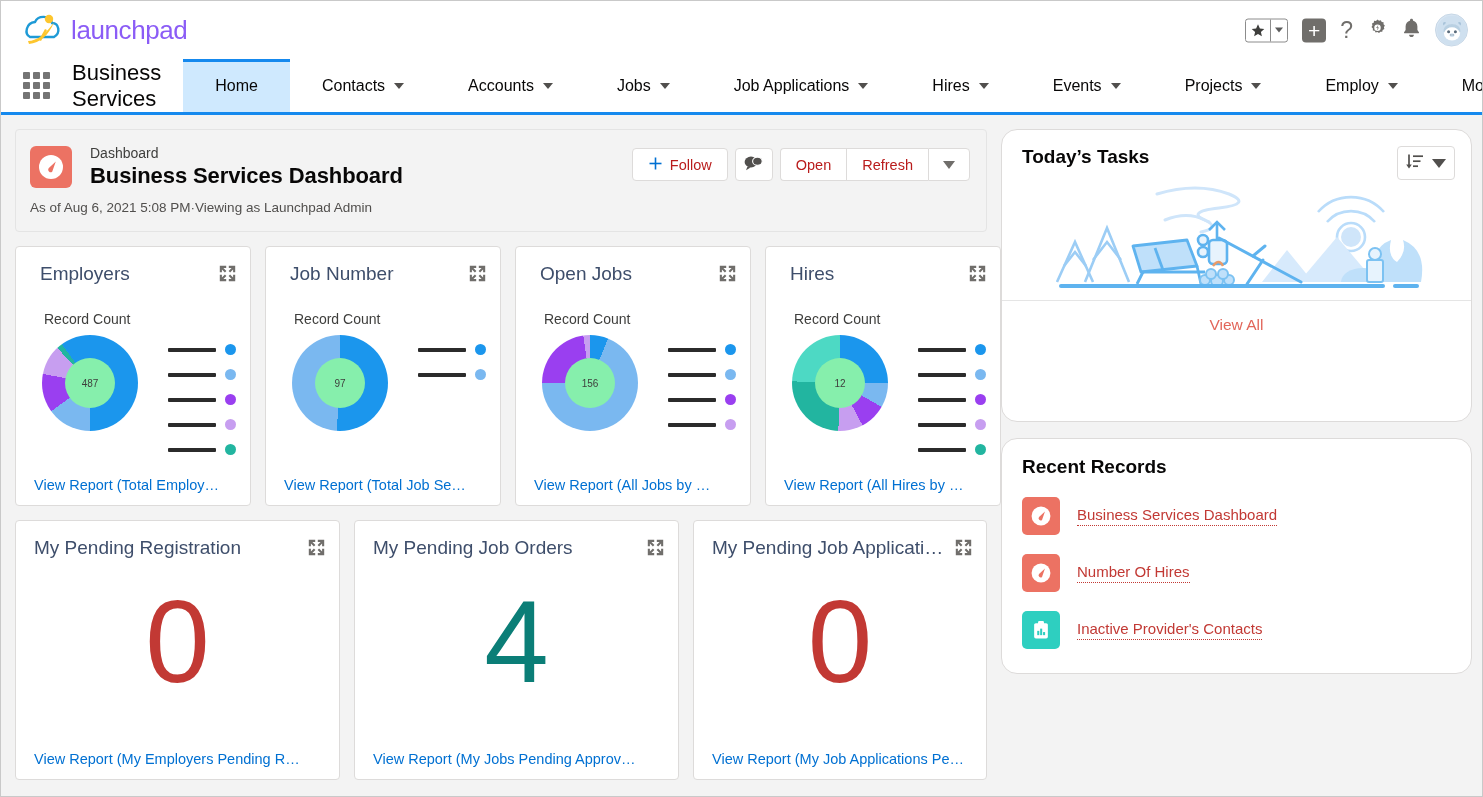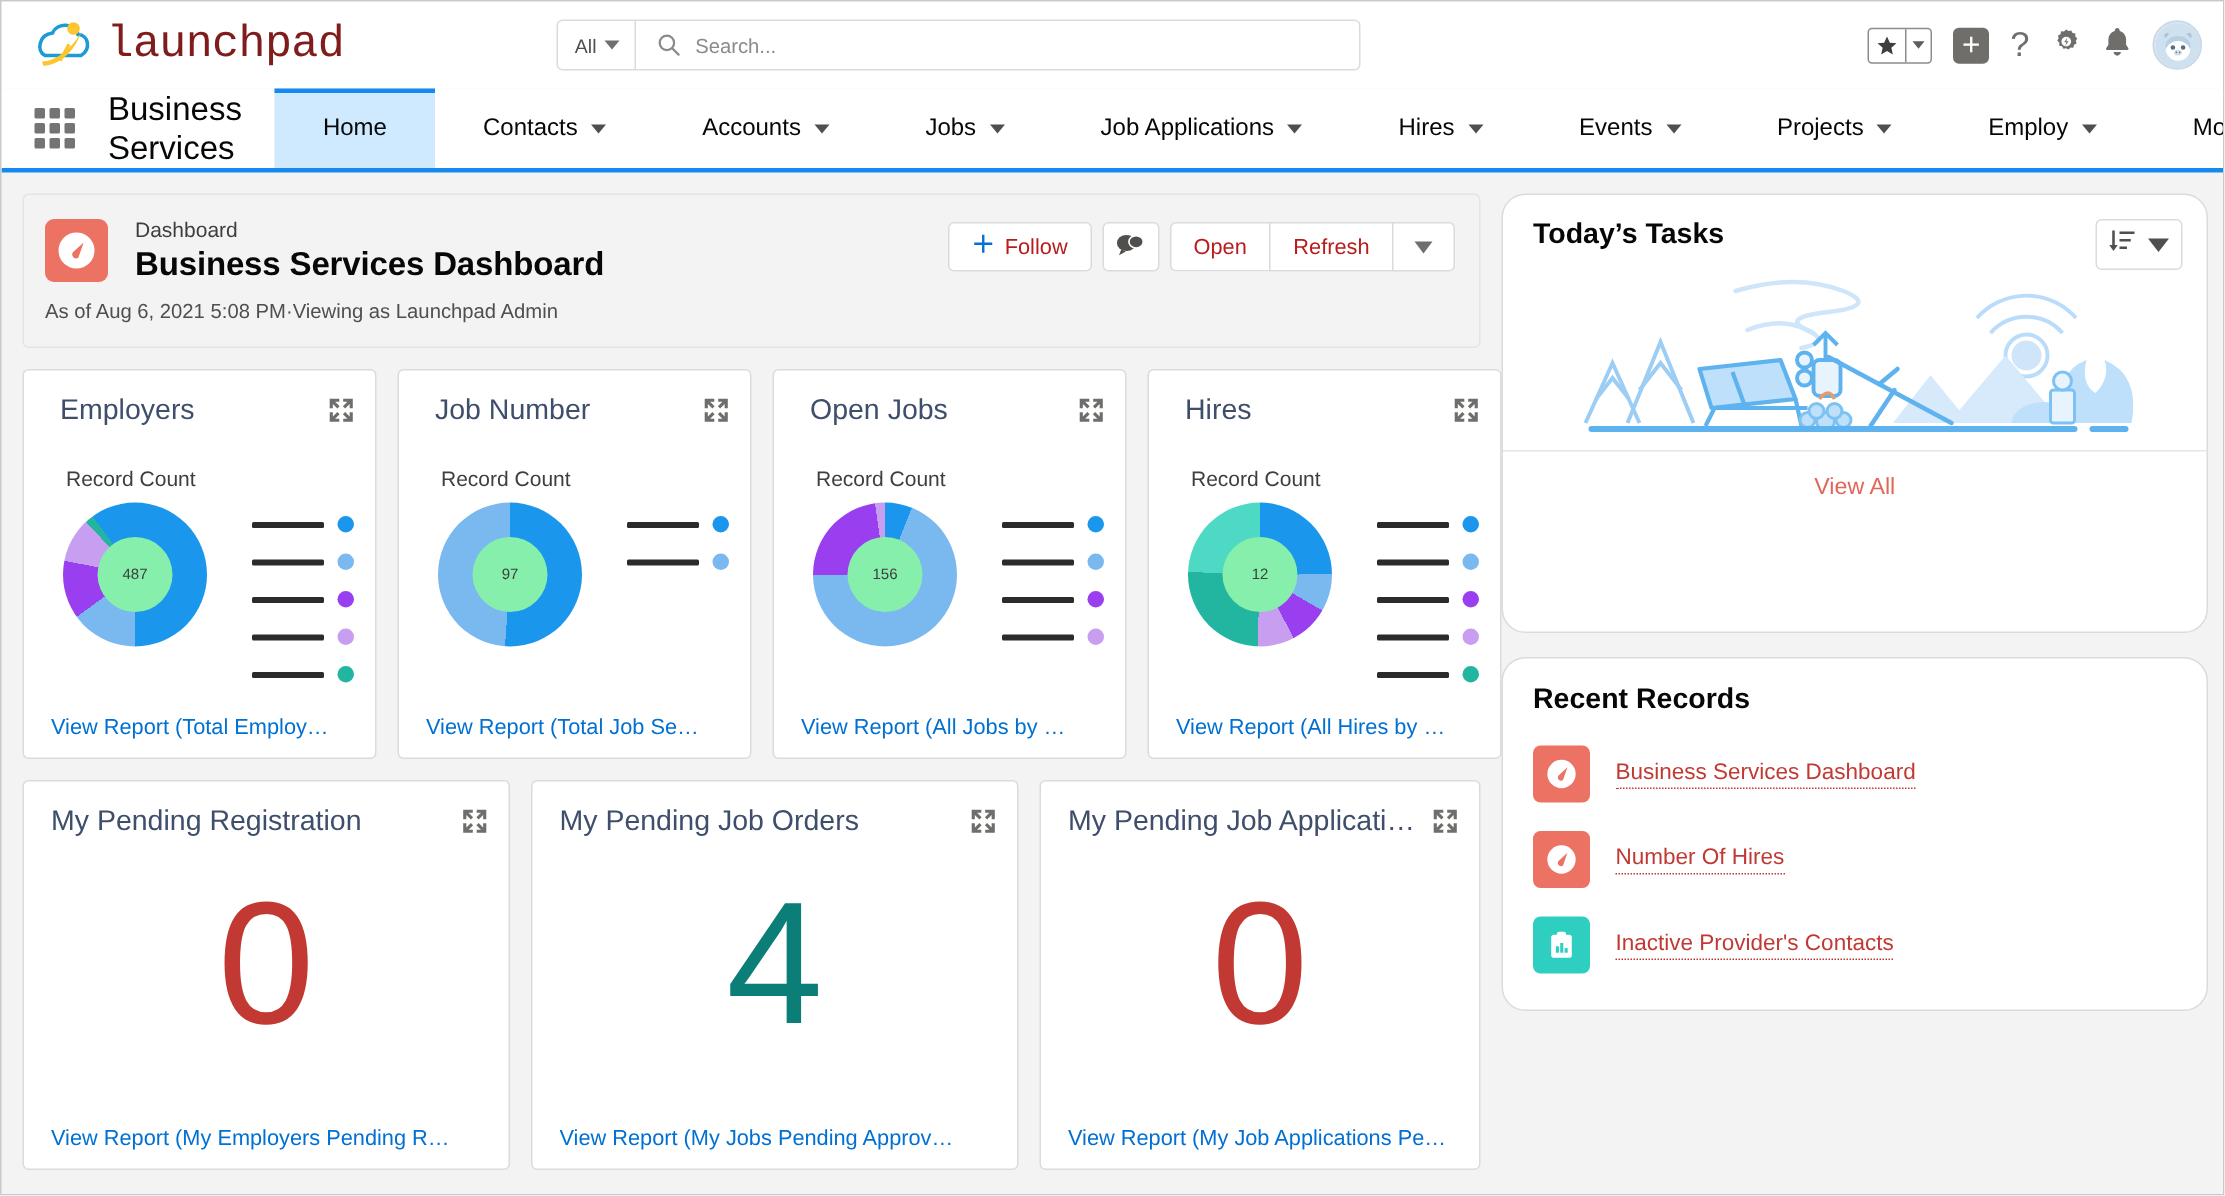--- a/index.html
+++ b/index.html
@@ -22,22 +22,22 @@
     height: 58px;
     background: #ffffff;
     display: flex;
     align-items: center;
     padding: 0 14px 0 22px;
     position: relative;
   }
   .logo-wrap { display: flex; align-items: center; gap: 8px; }
   .logo-mark { width: 40px; height: 38px; position: relative; }
   .logo-text {
-    font-size: 30px; color: #7f1d1d; letter-spacing: -0.4px;
-    font-family: Liberation Mono, monospace; font-weight: 400;
+    font-size: 26px; color: #8b5cf6; letter-spacing: -0.4px;
+    font-family: Liberation Sans, sans-serif; font-weight: 400;
   }
 
   .search-area { margin-left: 142px; display: flex; }
   .search-box {
     width: 536px; height: 34px;
     background: #fff;
     border: 1px solid #dddbda;
     border-radius: 4px;
     display: flex; align-items: center;
   }
@@ -280,35 +280,20 @@
         <svg width="40" height="38" viewBox="0 0 40 38">
           <path d="M7 26 C1 23 3 12 12 11 C15 4 27 4 29 12 C36 12 38 22 31 26 Z" fill="none" stroke="#1e9ad6" stroke-width="2.4"></path>
           <circle cx="26" cy="8" r="4.2" fill="#fdc62e"></circle>
           <path d="M5 30 C14 30 24 22 31 11 C26 24 17 32 6 33 Z" fill="#fdc62e"></path>
           <path d="M16 29 L22 18 L24 19 L18 30 Z" fill="#fdc62e"></path>
         </svg>
       </span>
       <span class="logo-text">launchpad</span>
     </div>
 
-    <div class="search-area">
-      <div class="search-box">
-        <div class="scope-select">
-          <span>All</span>
-          <span class="caret-dn"></span>
-        </div>
-        <span class="search-icon-wrap">
-          <svg width="16" height="16" viewBox="0 0 16 16">
-            <circle cx="6.6" cy="6.6" r="4.8" fill="none" stroke="#8b8b8b" stroke-width="1.5"></circle>
-            <line x1="10.3" y1="10.3" x2="14.4" y2="14.4" stroke="#8b8b8b" stroke-width="1.5" stroke-linecap="round"></line>
-          </svg>
-        </span>
-        <span class="search-placeholder">Search...</span>
-      </div>
-    </div>
 
     <div class="header-icons">
       <span class="fav-group">
         <span class="fav-star">
           <svg width="14" height="14" viewBox="0 0 14 14">
             <polygon points="7,0.8 8.9,5 13.3,5.4 9.9,8.4 10.9,12.8 7,10.5 3.1,12.8 4.1,8.4 0.7,5.4 5.1,5" fill="#3e3e3c"></polygon>
           </svg>
         </span>
         <span class="fav-caret">
           <span class="caret-sm"></span>

